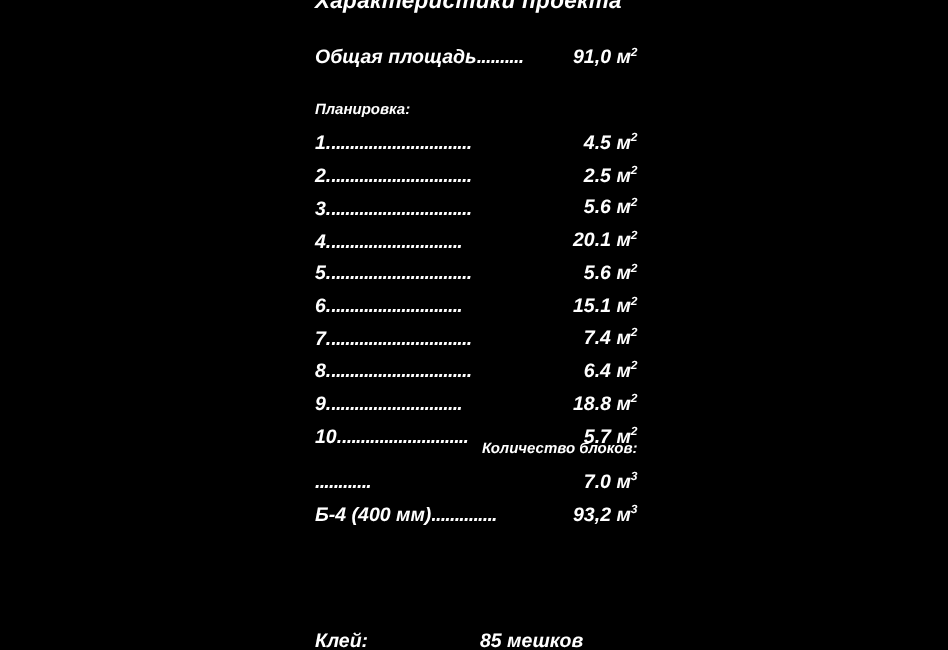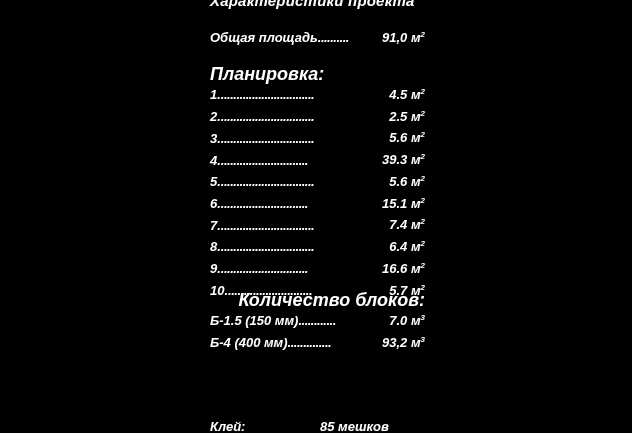--- a/index.html
+++ b/index.html
@@ -55,21 +55,21 @@
   }
   .row .val {
     flex: 0 0 auto;
     text-align: right;
   }
   .sup {
     font-size: 8px;
     vertical-align: super;
   }
   .heading {
-    font-size: 18px;
+    font-size: 10px;
     font-weight: bold;
     font-style: italic;
     white-space: nowrap;
     line-height: 18.4px;
   }
   #total-area { top: 26px; }
   #plans-heading { top: 65px; }
   #plans-list { top: 83px; }
   #blocks-heading { top: 291px; text-align: right; }
   #blocks-list { top: 309px; }
@@ -115,21 +115,21 @@
       <span class="val"><span>2.5 м</span><span class="sup">2</span></span>
     </div>
     <div class="row">
       <span class="lbl">3.</span>
       <span class="dots">..............................</span>
       <span class="val"><span>5.6 м</span><span class="sup">2</span></span>
     </div>
     <div class="row">
       <span class="lbl">4.</span>
       <span class="dots">............................</span>
-      <span class="val"><span>39.3 м</span><span class="sup">2</span></span>
+      <span class="val"><span>20.1 м</span><span class="sup">2</span></span>
     </div>
     <div class="row">
       <span class="lbl">5.</span>
       <span class="dots">..............................</span>
       <span class="val"><span>5.6 м</span><span class="sup">2</span></span>
     </div>
     <div class="row">
       <span class="lbl">6.</span>
       <span class="dots">............................</span>
       <span class="val"><span>15.1 м</span><span class="sup">2</span></span>
@@ -140,34 +140,33 @@
       <span class="val"><span>7.4 м</span><span class="sup">2</span></span>
     </div>
     <div class="row">
       <span class="lbl">8.</span>
       <span class="dots">..............................</span>
       <span class="val"><span>6.4 м</span><span class="sup">2</span></span>
     </div>
     <div class="row">
       <span class="lbl">9.</span>
       <span class="dots">............................</span>
-      <span class="val"><span>16.6 м</span><span class="sup">2</span></span>
+      <span class="val"><span>18.8 м</span><span class="sup">2</span></span>
     </div>
     <div class="row">
       <span class="lbl">10.</span>
       <span class="dots">...........................</span>
       <span class="val"><span>5.7 м</span><span class="sup">2</span></span>
     </div>
   </div>
 
   <div class="block heading" id="blocks-heading">Количество блоков:</div>
 
   <div class="block" id="blocks-list">
     <div class="row">
-      <span class="lbl">Б-1.5 (150 мм)</span>
       <span class="dots">............</span>
       <span class="val"><span>7.0 м</span><span class="sup">3</span></span>
     </div>
     <div class="row">
       <span class="lbl">Б-4 (400 мм)</span>
       <span class="dots">..............</span>
       <span class="val"><span>93,2 м</span><span class="sup">3</span></span>
     </div>
   </div>
 

